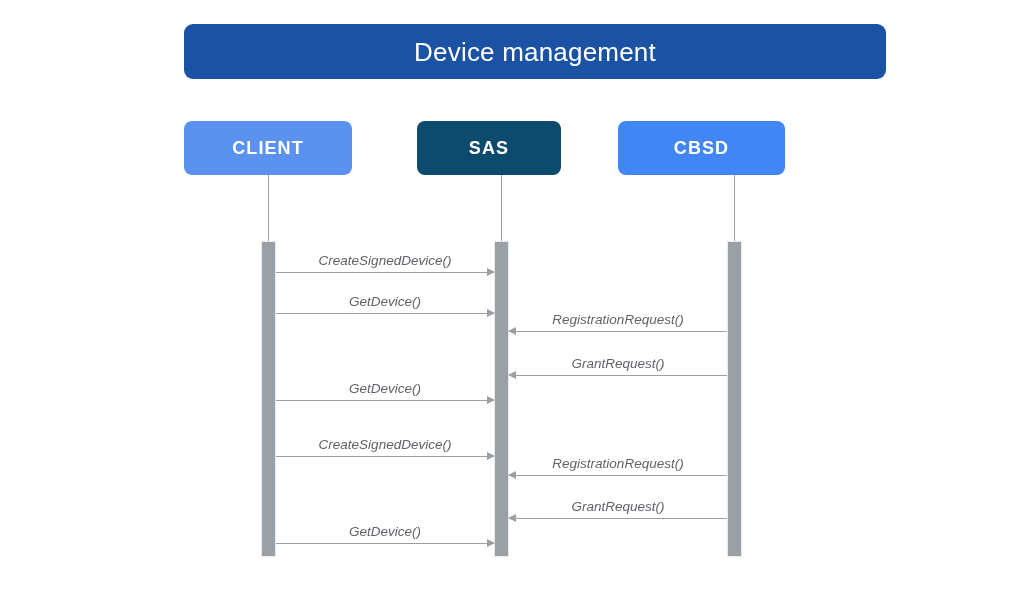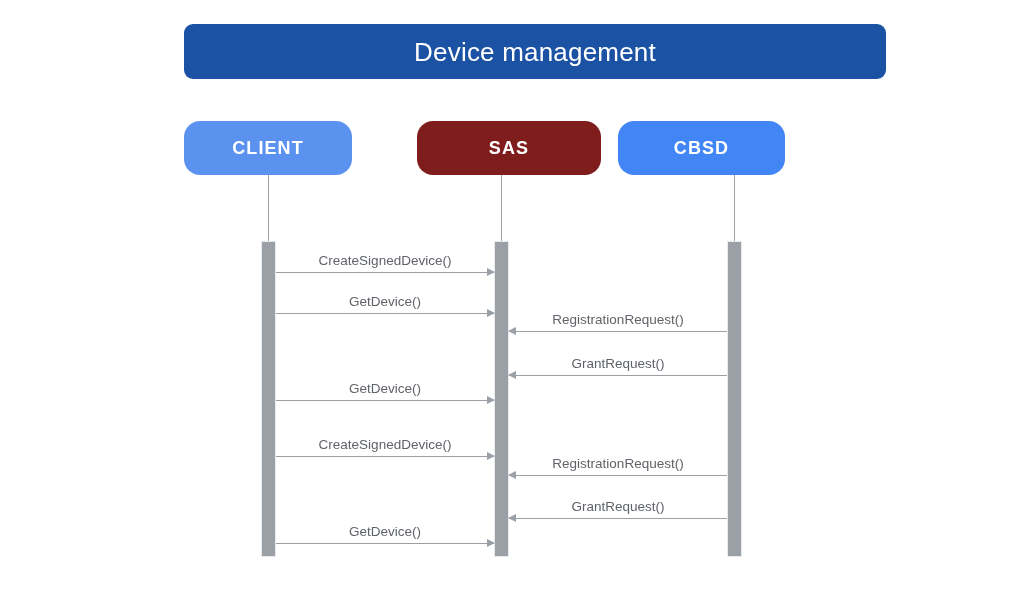--- a/index.html
+++ b/index.html
@@ -39,34 +39,34 @@
     font-weight: 400;
     letter-spacing: 0.2px;
     line-height: 1;
   }
 
   
   .participant {
     position: absolute;
     top: 121px;
     height: 54px;
-    border-radius: 16px;
+    border-radius: 8px;
     display: flex;
     align-items: center;
     justify-content: center;
   }
   .participant .participant-label {
     color: #ffffff;
     font-size: 18px;
     font-weight: 700;
     letter-spacing: 1.1px;
     line-height: 1;
   }
   .p-client { left: 184px; width: 168px; background: #5B92F0; }
-  .p-sas    { left: 417px; width: 184px; background: #7f1d1d; }
+  .p-sas    { left: 417px; width: 144px; background: #0c4a6e; }
   .p-cbsd   { left: 618px; width: 167px; background: #4285F4; }
 
   
   .lifeline {
     position: absolute;
     top: 175px;
     width: 1px;
     height: 66px;
     background: #9AA0A6;
   }
@@ -120,20 +120,21 @@
   .message .msg-label {
     position: absolute;
     bottom: 5px;
     width: 100%;
     text-align: center;
     color: #5F6368;
     font-size: 13.5px;
     font-weight: 400;
     line-height: 1;
     white-space: nowrap;
+    font-style: italic;
   }
 </style>
 </head>
 <body>
 
 <div id="canvas">
 
   <div class="title-banner">
     <span class="title-text">Device management</span>
   </div>

